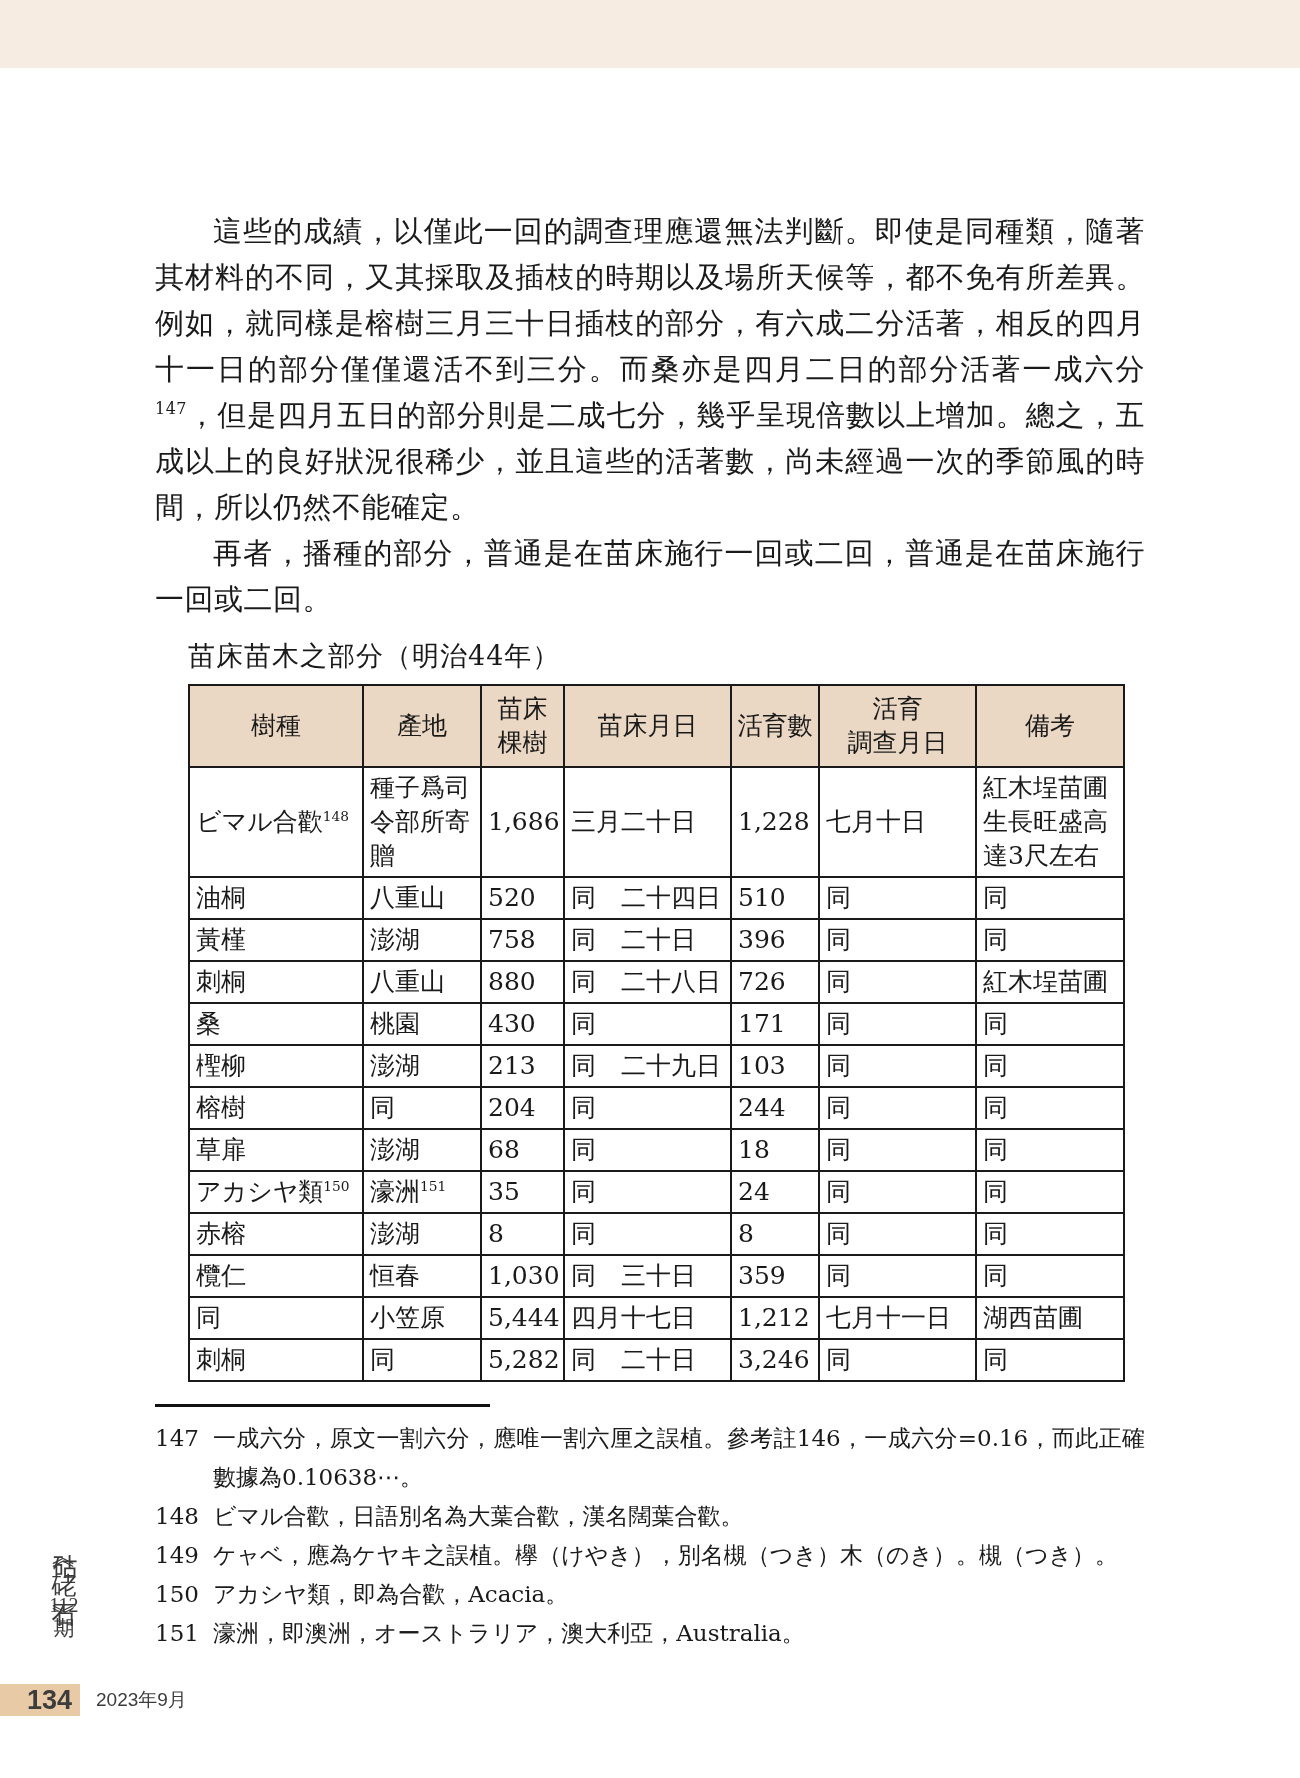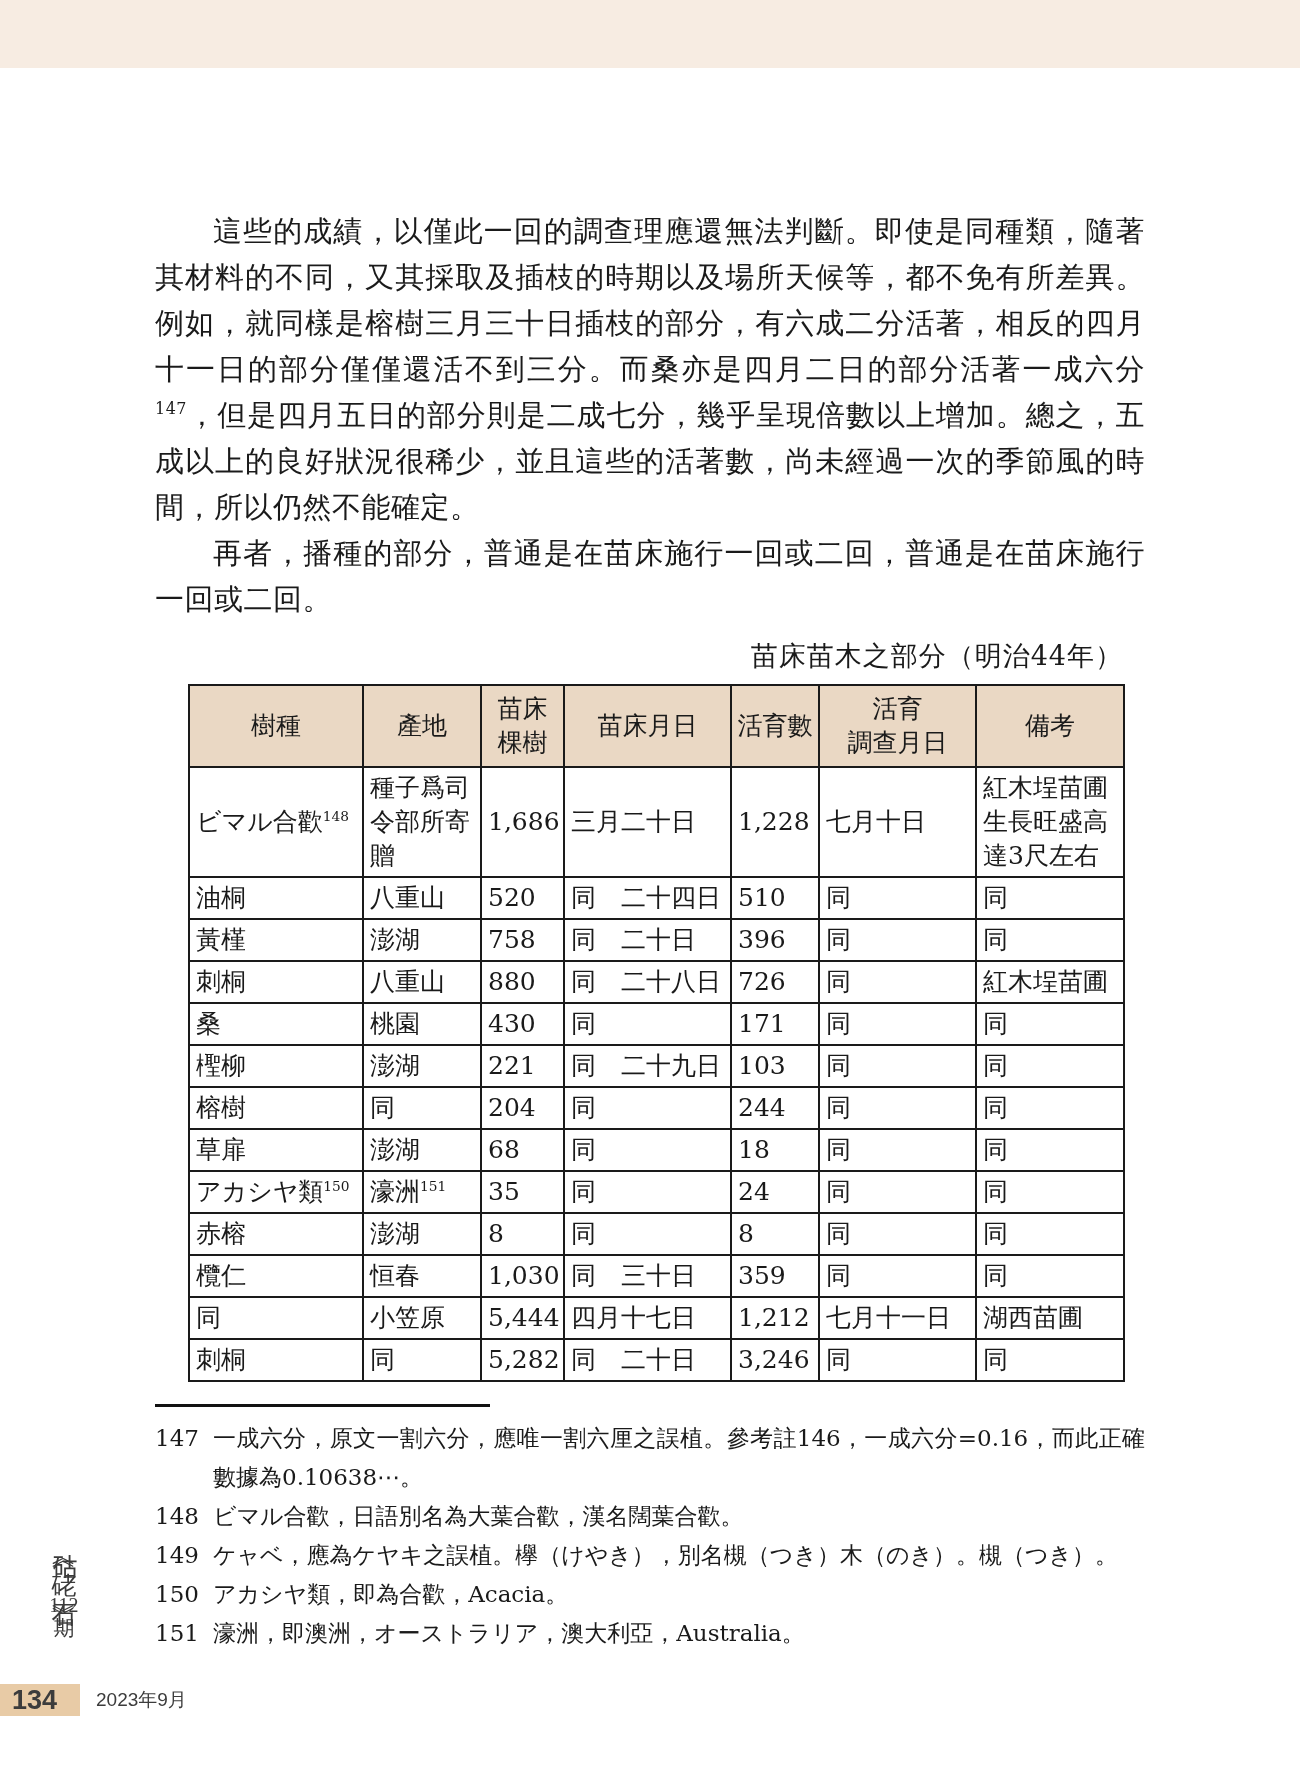--- a/index.html
+++ b/index.html
@@ -9,21 +9,21 @@
     overflow:hidden;
   }
   .band{position:absolute;left:0;top:0;width:1300px;height:68px;background:var(--band,#f7ece2);}
   .main{position:absolute;left:155px;top:178px;width:990px;margin-top:30px;}
   .body-text{
     margin:0;font-size:29px;line-height:46px;text-align:justify;
     text-indent:2em;letter-spacing:0.5px;
   }
   .body-text sup{font-size:0.55em;vertical-align:super;line-height:0;}
   .table-title{
-    width:935px;margin:16px 0 10px 33px;text-align:right;
+    width:935px;margin:16px 0 10px 33px;text-align:left;
     font-size:27px;letter-spacing:1px;
   }
   table.seedbed{
     margin-left:33px;border-collapse:collapse;table-layout:fixed;width:935px;
     font-size:25px;
   }
   table.seedbed th,table.seedbed td{
     border:2px solid #1a1a1a;line-height:34px;overflow:hidden;
   }
   table.seedbed th{
@@ -46,21 +46,21 @@
   .journal-title-vert{
     writing-mode:vertical-rl;font-size:25px;letter-spacing:3px;line-height:1;
   }
   .journal-issue{font-family:Liberation Serif, serif;font-size:20px;margin-top:4px;line-height:22px;}
   .journal-issue-suffix{font-size:21px;line-height:24px;}
   .page-badge{position:absolute;left:0;top:1684px;height:32px;display:flex;align-items:center;}
   .page-num-strip{
     width:80px;height:32px;background:var(--badge,#e8cba6);
     display:flex;align-items:center;justify-content:flex-end;
     font-family:"Liberation Sans","DejaVu Sans",sans-serif;
-    font-size:27px;font-weight:bold;color:#3c3c3c;padding-right:23px;box-sizing:border-box;
+    font-size:27px;font-weight:bold;color:#3c3c3c;padding-right:8px;box-sizing:border-box;
   }
   .page-date{
     margin-left:16px;font-family:"Liberation Sans","DejaVu Sans",sans-serif;
     font-size:19px;color:#3c3c3c;
   }
 </style>
 </head>
 <body style="--band: #f7ece2; --thead: #ead8c4; --badge: #e8cba6;">
 
 <div class="band"></div>
@@ -138,21 +138,21 @@
           <td class="origin">桃園</td>
           <td class="num">430</td>
           <td class="date">同</td>
           <td class="num">171</td>
           <td class="date">同</td>
           <td class="remark">同</td>
         </tr>
         <tr>
           <td class="species">檉柳</td>
           <td class="origin">澎湖</td>
-          <td class="num">221</td>
+          <td class="num">213</td>
           <td class="date">同　二十九日</td>
           <td class="num">103</td>
           <td class="date">同</td>
           <td class="remark">同</td>
         </tr>
         <tr>
           <td class="species">榕樹</td>
           <td class="origin">同</td>
           <td class="num">204</td>
           <td class="date">同</td>

